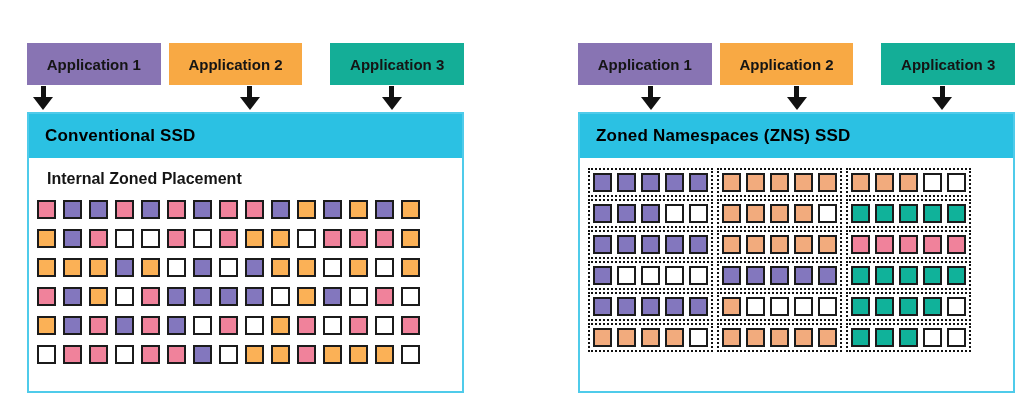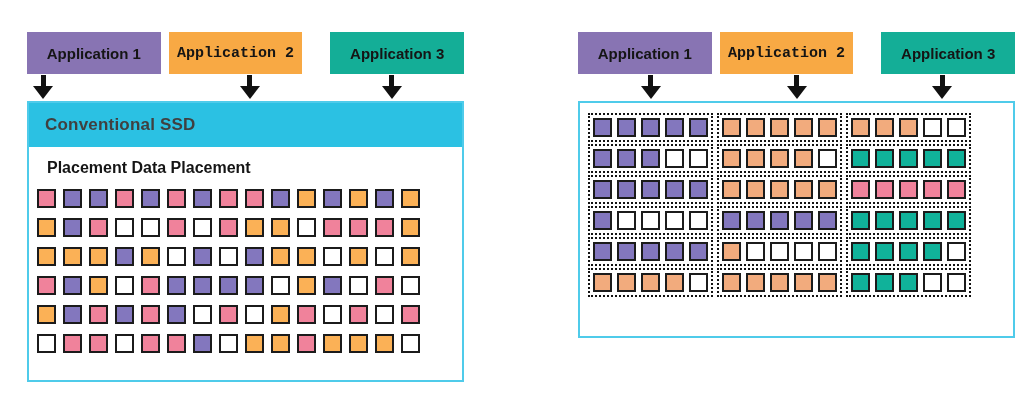--- a/index.html
+++ b/index.html
@@ -3,32 +3,32 @@
 <meta charset="utf-8">
 <style>
   * { box-sizing: border-box; margin: 0; padding: 0; }
   html, body {
     width: 1016px; height: 416px;
     background: #ffffff;
     font-family: "Liberation Sans", sans-serif;
     position: relative;
     overflow: hidden;
   }
-  .panel { position: absolute; top: 32px; width: 437px; }
+  .panel { position: absolute; top: 43px; width: 437px; }
   .panel-left  { left: 27px; }
   .panel-right { left: 578px; }
 
   .apps-row { display: flex; gap: 8px; height: 42px; }
   .app-box {
     flex: 1;
     display: flex; align-items: center; justify-content: center;
     font-weight: bold; font-size: 15px; color: #151515;
   }
   .app-purple { background: var(--purple); }
-  .app-orange { background: var(--orange); font-family: Liberation Mono, monospace; }
+  .app-orange { background: var(--orange); }
   .app-teal   { background: var(--teal); margin-left: 20px; }
 
   .arrows-row { position: relative; height: 27px; }
   .arrow {
     position: absolute; top: 1px; transform: translateX(-50%);
     display: flex; flex-direction: column; align-items: center;
   }
   .arrow::before { content: ''; width: 5px; height: 11px; background: var(--ink); }
   .arrow::after  {
     content: ''; width: 0; height: 0;
@@ -40,21 +40,21 @@
   .panel-left  .a3 { left: 83.5%; }
   .panel-right .a1 { left: 16.7%; }
   .panel-right .a2 { left: 50%; }
   .panel-right .a3 { left: 83.3%; }
 
   .ssd-box { border: 2px solid var(--cyan_border); background: #fff; }
   .ssd-header {
     height: 44px; background: var(--cyan);
     display: flex; align-items: center;
     padding-left: 16px;
-    color: #404040; font-weight: bold; font-size: 17px;
+    color: #000000; font-weight: bold; font-size: 17px;
     letter-spacing: 0.2px;
   }
   .ssd-body { height: 233px; padding: 10px 8px 0; background: #fff; }
   .placement-label {
     font-weight: bold; font-size: 16px; color: #151515;
     margin: 2px 0 12px 10px;
   }
 
   
   .grid-conventional {
@@ -99,21 +99,21 @@
     </div>
   </div>
   <div class="arrows-row">
     <div class="arrow a1"></div>
     <div class="arrow a2"></div>
     <div class="arrow a3"></div>
   </div>
   <div class="ssd-box">
     <div class="ssd-header">Conventional SSD</div>
     <div class="ssd-body">
-      <div class="placement-label">Placement Data Placement</div>
+      <div class="placement-label">Internal Zoned Placement</div>
       <div class="grid-conventional">
           <div class="sq sq-pink"></div>
           <div class="sq sq-purple"></div>
           <div class="sq sq-purple"></div>
           <div class="sq sq-pink"></div>
           <div class="sq sq-purple"></div>
           <div class="sq sq-pink"></div>
           <div class="sq sq-purple"></div>
           <div class="sq sq-pink"></div>
           <div class="sq sq-pink"></div>
@@ -214,20 +214,21 @@
     <div class="app-box app-teal">
       <span>Application 3</span>
     </div>
   </div>
   <div class="arrows-row">
     <div class="arrow a1"></div>
     <div class="arrow a2"></div>
     <div class="arrow a3"></div>
   </div>
   <div class="ssd-box">
+    <div class="ssd-header">Zoned Namespaces (ZNS) SSD</div>
     <div class="ssd-body">
       <div class="grid-zns">
           <div class="zone-row">
             <div class="zone">
               <div class="sq sq-purple"></div>
               <div class="sq sq-purple"></div>
               <div class="sq sq-purple"></div>
               <div class="sq sq-purple"></div>
               <div class="sq sq-purple"></div>
             </div>

